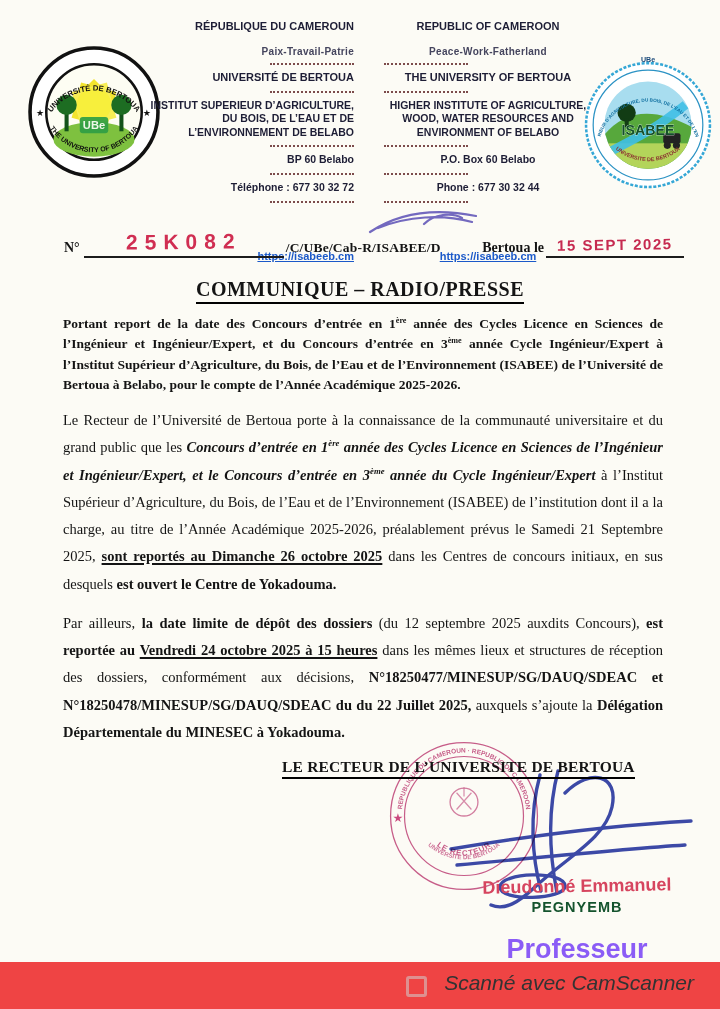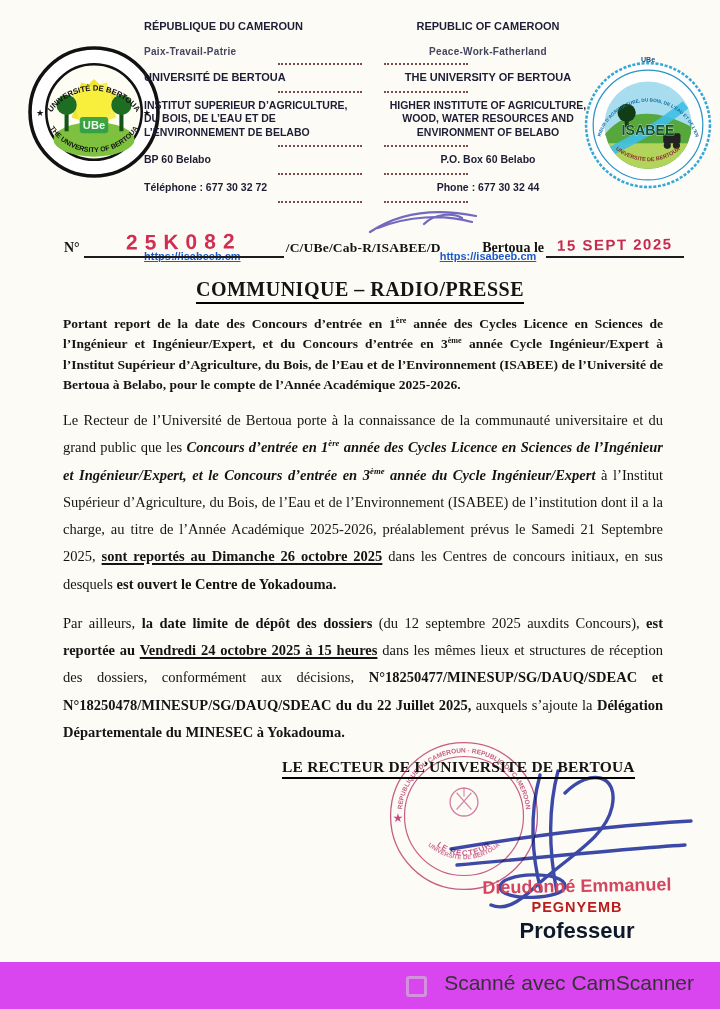--- a/index.html
+++ b/index.html
@@ -6,21 +6,21 @@
   .page{
     position:relative;width:720px;height:1009px;margin:0 auto;
     background:#fcfbf5;overflow:hidden;
     font-family:"Liberation Serif", serif;color:#141414;
   }
   
   .header{position:relative;height:208px;}
   .logo-left{position:absolute;left:28px;top:46px;width:132px;height:132px;}
   .logo-right{position:absolute;left:582px;top:52px;width:132px;height:140px;}
   .col{position:absolute;top:20px;font-family:"Liberation Sans",sans-serif;color:#1d1d35;}
-  .col-fr{left:144px;width:218px;}
+  .col-fr{left:136px;width:218px;text-align:right;}
   .col-en{left:384px;width:208px;text-align:center;}
   .h-line{font-size:11px;font-weight:bold;line-height:1.25;}
   .h-motto{font-size:10px;font-weight:600;color:#45455e;margin-top:12px;letter-spacing:.3px;}
   .h-small{font-size:10.5px;font-weight:bold;line-height:1.3;}
   .h-link{font-size:11px;font-weight:bold;color:#1b59c9;text-decoration:underline;margin-top:47px;}
   .dotsep{border-top:2px dotted #7c4b4b;width:84px;height:0;margin:6px 0;}
   .col-fr .dotsep{margin-left:auto;}
   .col-en .dotsep{margin-right:auto;}
   
   .refline{display:flex;align-items:flex-end;margin:8px 36px 0 64px;height:42px;position:relative;}
@@ -49,24 +49,24 @@
   sup{font-size:.6em;line-height:0;}
   
   .sig-heading-row{margin:6px 0 0 282px;}
   .sig-heading{display:inline-block;font-weight:bold;font-size:15.5px;letter-spacing:.2px;
     border-bottom:2.5px solid #000;padding-bottom:1px;}
   .seal{position:absolute;left:385px;top:737px;mix-blend-mode:multiply;opacity:.85;}
   .signature{position:absolute;left:405px;top:765px;mix-blend-mode:multiply;opacity:.92;}
   .name-block{position:absolute;left:462px;top:876px;width:230px;text-align:center;
     font-family:"Liberation Sans",sans-serif;}
   .name-l1{color:#d6455f;font-weight:bold;font-size:18px;transform:rotate(-1deg);}
-  .name-l2{color:#b91c1c;font-weight:bold;font-size:14.5px;letter-spacing:1px;margin-top:2px;}
-  .name-l3{color:#0f172a;font-weight:bold;font-size:22px;margin-top:3px;}
-  
-  .footer{position:absolute;left:0;right:0;bottom:0;height:47px;background:#d946ef;z-index:4;}
+  .name-l2{color:#14532d;font-weight:bold;font-size:14.5px;letter-spacing:1px;margin-top:2px;}
+  .name-l3{color:#8b5cf6;font-weight:bold;font-size:27px;margin-top:19px;}
+  
+  .footer{position:absolute;left:0;right:0;bottom:0;height:47px;background:#ef4444;z-index:4;font-style:italic;}
   .footer-text{position:absolute;right:26px;top:9px;font-family:"Liberation Sans",sans-serif;
     font-size:21px;color:#333;}
   .cs-icon{position:absolute;left:406px;top:14px;width:15px;height:15px;
     border:3px solid #cfcfcf;border-radius:3px;opacity:.55;}
 </style>
 </head>
 <body>
 
 <div class="page">
 

